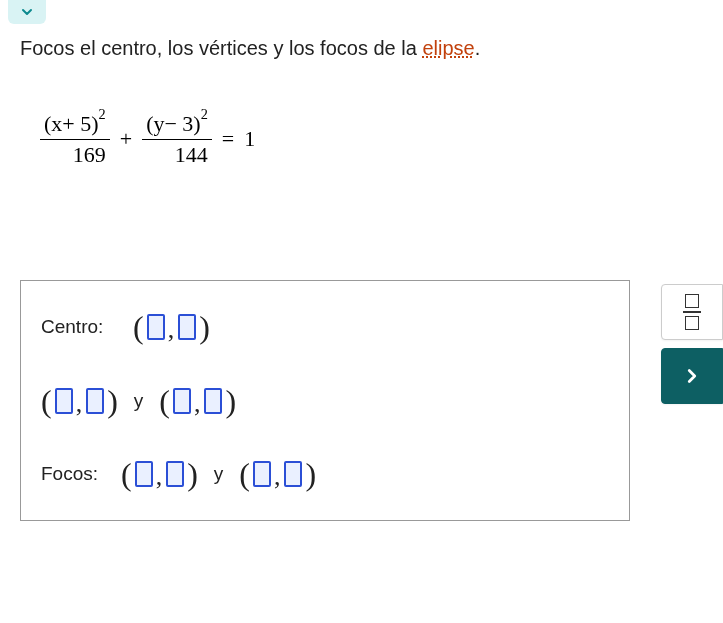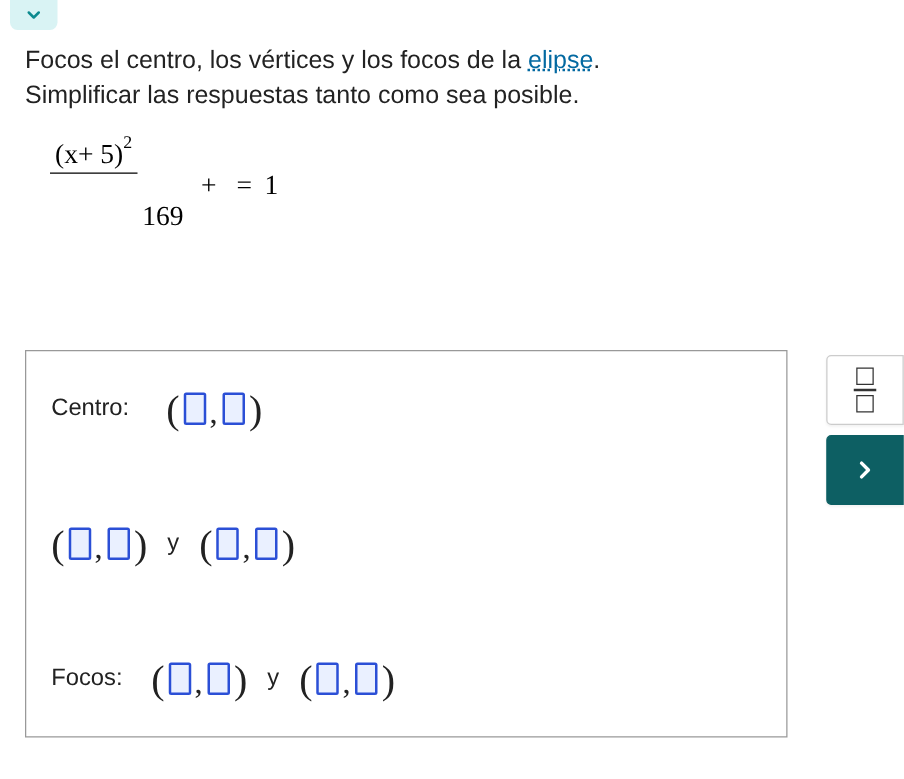--- a/index.html
+++ b/index.html
@@ -34,63 +34,62 @@
     .problem-text {
       position: absolute;
       top: 34px;
       left: 20px;
       right: 20px;
       font-size: 20px;
       line-height: 1.4;
       color: #222;
     }
     .problem-text a {
-      color: #0369a1;
+      color: #c2410c;
       text-decoration: underline dotted;
     }
     .equation {
       position: absolute;
       top: 110px;
       left: 40px;
       font-family: 'Times New Roman', Times, serif;
       font-size: 22px;
       color: #000;
       display: flex;
       align-items: center;
       gap: 4px;
     }
     .frac {
       display: inline-flex;
-      flex-direction: row;
-      align-items: flex-start;
+      flex-direction: column;
+      align-items: flex-end;
       vertical-align: middle;
     }
     .frac .num {
       border-bottom: 1.5px solid #000;
       padding: 0 4px 2px 4px;
     }
     .frac .den {
       padding: 2px 4px 0 4px;
-      margin-top: 48px;
     }
     .sup {
       font-size: 0.65em;
       vertical-align: super;
       position: relative;
       top: -4px;
     }
     .plus, .eq {
       padding: 0 6px;
     }
     .answer-box {
       position: absolute;
       top: 280px;
       left: 20px;
       width: 610px;
-      height: 310px;
+      height: 241px;
       border: 1px solid #999;
       padding: 30px 20px;
       display: flex;
       flex-direction: column;
       justify-content: space-between;
     }
     .answer-row {
       display: flex;
       align-items: center;
       font-size: 19px;
@@ -185,29 +184,32 @@
 <body>
 
 <div class="chevron-badge">
   <svg viewBox="0 0 24 24" fill="none" stroke="#0d8a8f" stroke-width="3" stroke-linecap="round" stroke-linejoin="round">
     <polyline points="6 9 12 15 18 9"></polyline>
   </svg>
 </div>
 
 <div class="problem-text">
   <span>Focos el centro, los vértices y los focos de la </span><a href="#">elipse</a><span>.</span><br>
-  <span>Simplificar las respuestas tanto como sea posible.</span>
 </div>
 
 <div class="equation">
   <span class="frac">
     <span class="num"><span>(x+ 5)</span><span class="sup">2</span></span>
     <span class="den">169</span>
   </span>
   <span class="plus">+</span>
+  <span class="frac">
+    <span class="num"><span>(y− 3)</span><span class="sup">2</span></span>
+    <span class="den">144</span>
+  </span>
   <span class="eq">=</span>
   <span>1</span>
 </div>
 
 <div class="answer-box">
 
   <div class="answer-row">
     <span class="label">Centro:</span>
     <span class="pair">
       <span class="paren">(</span>

